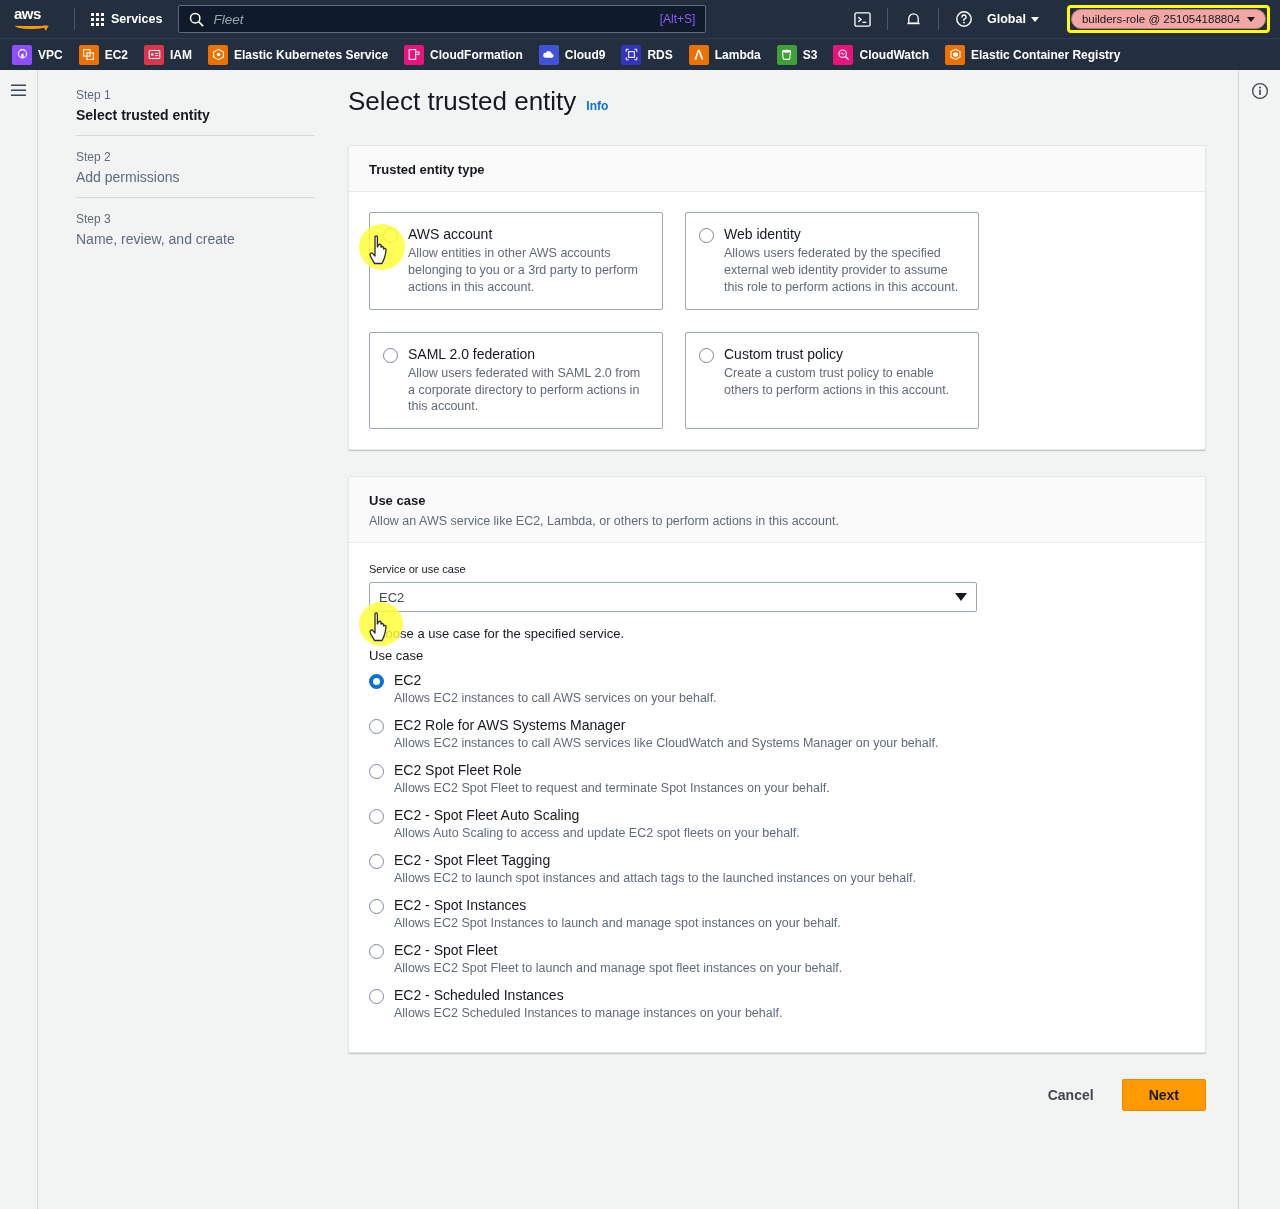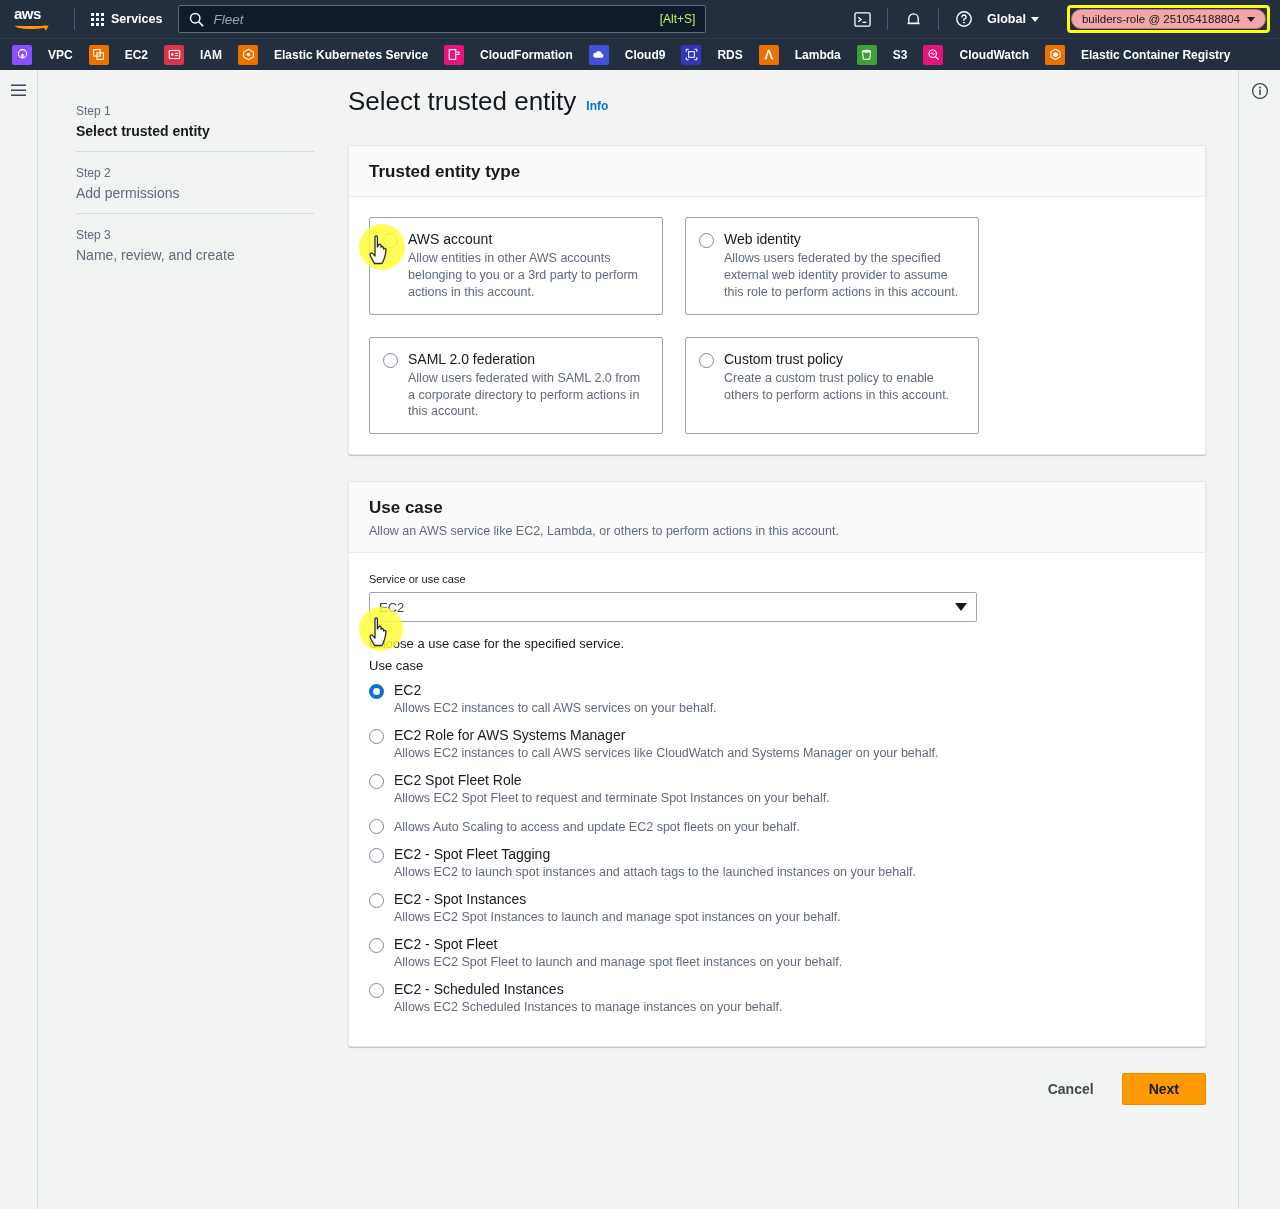--- a/index.html
+++ b/index.html
@@ -44,21 +44,21 @@
     flex: 1; height: 28px; background: #0f1b2a;
     border: 1px solid #5f6b7a; border-radius: 2px;
     display: flex; align-items: center; padding: 0 10px;
     margin-left: 10px; max-width: 528px; cursor: text;
   }
   .searchbar svg { flex: none; }
   .searchbar .ph {
     color: #9aa5b1; font-size: 13.5px; font-style: italic;
     margin-left: 9px; flex: 1;
   }
-  .searchbar .alt { color: #bef264; font-size: 12px; font-style: normal; }
+  .searchbar .alt { color: #8b5cf6; font-size: 12px; font-style: normal; }
   .nav-right { display: flex; align-items: center; margin-left: auto; gap: 0; }
   .nav-ico {
     width: 30px; height: 26px; display: flex; align-items: center; justify-content: center;
     cursor: pointer; color: #fff;
   }
   .nav-region {
     color: #fff; font-size: 12.5px; font-weight: bold; padding: 5px 8px;
     cursor: pointer; display: flex; align-items: center; gap: 5px; white-space: nowrap;
   }
   .caret { width: 0; height: 0; border-left: 4px solid transparent; border-right: 4px solid transparent; border-top: 5px solid #fff; display: inline-block; }
@@ -73,41 +73,41 @@
   }
   .acct-pill .caret { border-top-color: #16191f; }
 
   
   .favbar {
     height: 32px; background: #232f3e;
     display: flex; align-items: center; gap: 0; padding: 0 12px;
     border-top: 1px solid #2e3c4d; overflow: hidden;
   }
   .fav {
-    display: flex; align-items: center; gap: 16px; cursor: pointer;
+    display: flex; align-items: center; gap: 6px; cursor: pointer;
     padding: 0 9px 0 0; margin-right: 7px; white-space: nowrap;
   }
   .fav .sicon {
     width: 20px; height: 20px; border-radius: 2px; flex: none;
     display: flex; align-items: center; justify-content: center;
     color: #fff; font-size: 11px; font-weight: bold;
   }
   .fav .slabel { color: #fff; font-size: 12px; font-weight: bold; }
 
   
   .page { display: flex; height: 1139px; background: #f2f3f3; }
   .ham-col {
     width: 38px; background: #f2f3f3; padding-top: 14px;
     display: flex; justify-content: center; flex: none;
     border-right: 1px solid #d5dbdb;
   }
   .ham { width: 15px; cursor: pointer; }
   .ham i { display: block; height: 2px; background: #414750; margin-bottom: 3px; border-top: 1px solid #8d99a8; }
 
-  .steps-col { width: 298px; flex: none; padding: 34px 22px 0 38px; }
+  .steps-col { width: 298px; flex: none; padding: 18px 22px 0 38px; }
   .step-group { padding-bottom: 12px; border-bottom: 1px solid #d5dbdb; margin-bottom: 14px; }
   .step-group.last { border-bottom: none; }
   .step-num { font-size: 12px; color: #5f6b7a; margin-bottom: 5px; }
   .step-title { font-size: 14px; color: #5f6b7a; }
   .step-title.active { color: #16191f; font-weight: bold; }
 
   .content-col { flex: 1; padding: 16px 0 0 12px; min-width: 0; }
   .right-col {
     width: 42px; flex: none; border-left: 1px solid #d5dbdb;
     padding-top: 12px; display: flex; justify-content: center;
@@ -121,21 +121,21 @@
   .info-link { font-size: 12px; color: #0972d3; font-weight: bold; cursor: pointer; }
 
   .card {
     background: #fff; border: 1px solid #e5e7e9;
     border-radius: 2px; box-shadow: 0 1px 1px rgba(0,28,36,.22);
     margin-bottom: 26px; max-width: 858px;
   }
   .card-head {
     padding: 16px 20px 14px; border-bottom: 1px solid #e9ebed; background: #fafafa;
   }
-  .card-head h2 { font-size: 17px; color: #16191f; font-weight: bold; }
+  .card-head h2 { font-size: 13px; color: #16191f; font-weight: bold; }
   .card-head p.sub { font-size: 12.5px; color: #5f6b7a; margin-top: 6px; }
   .card-body { padding: 20px; }
 
   .tiles { display: flex; flex-wrap: wrap; gap: 22px; }
   .tile {
     width: 294px; border: 1px solid #9ba7b6; border-radius: 2px;
     padding: 13px 14px 13px 13px; background: #fff; cursor: pointer;
     display: flex; gap: 10px; align-items: flex-start; position: relative;
   }
   .tile.selected { border: 2px solid #0972d3; background: #f1faff; padding: 12px 13px 12px 12px; }
@@ -470,20 +470,21 @@
             <div class="uc-item">
               <span class="radio"></span>
               <div>
                 <div class="uc-label">EC2 Spot Fleet Role</div>
                 <div class="uc-desc">Allows EC2 Spot Fleet to request and terminate Spot Instances on your behalf.</div>
               </div>
             </div>
             <div class="uc-item">
               <span class="radio"></span>
               <div>
+                <div class="uc-label">EC2 - Spot Fleet Auto Scaling</div>
                 <div class="uc-desc">Allows Auto Scaling to access and update EC2 spot fleets on your behalf.</div>
               </div>
             </div>
             <div class="uc-item">
               <span class="radio"></span>
               <div>
                 <div class="uc-label">EC2 - Spot Fleet Tagging</div>
                 <div class="uc-desc">Allows EC2 to launch spot instances and attach tags to the launched instances on your behalf.</div>
               </div>
             </div>

